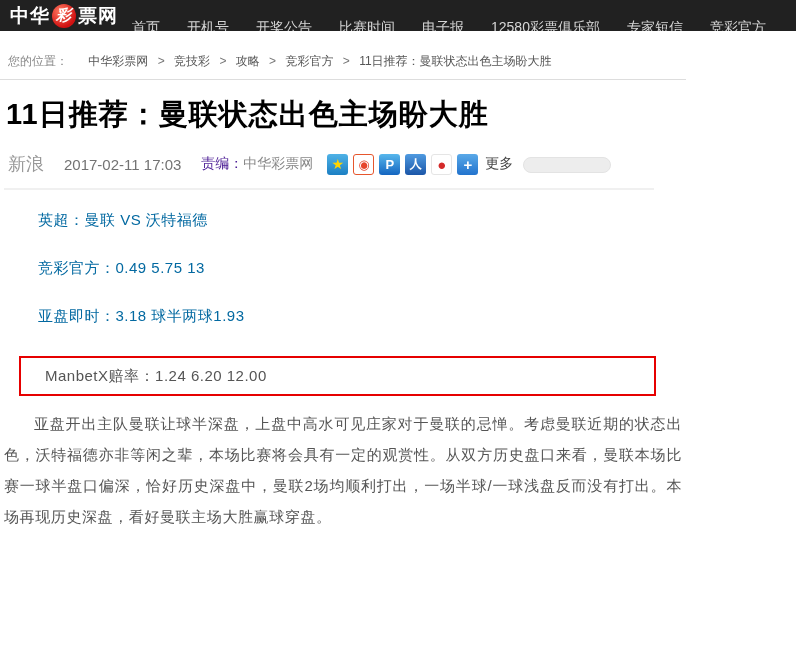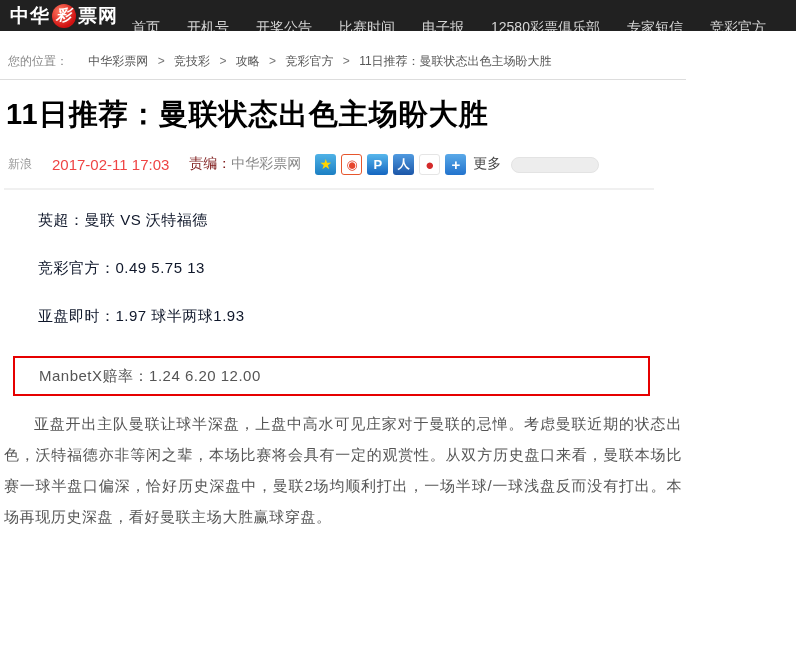--- a/index.html
+++ b/index.html
@@ -17,40 +17,40 @@
   .breadcrumb { padding:22px 0 0 8px; font-size:12px; color:#888; }
   .breadcrumb a { color:#555; text-decoration:none; cursor:pointer; }
   .crumb-sep { color:#777; margin:0 6px; }
   .crumb-prefix { margin-right:17px; }
   .crumb-current { color:#555; }
   .divider1 { width:686px; height:1px; background:#dddddd; margin-top:9px; }
 
   
   .title { margin:17px 0 0 6px; font-size:29px; line-height:34px; color:#000; font-weight:600; letter-spacing:1px; }
   .meta-row { display:flex; align-items:center; margin:22px 0 0 8px; height:22px; }
-  .meta-source { color:#999; font-size:12px; margin-right:20px; }
-  .meta-date { color:#ef4444; font-size:15px; margin-right:20px; }
-  .meta-editor-label { color:#7f1d1d; font-size:14px; }
+  .meta-source { color:#999; font-size:18px; margin-right:20px; }
+  .meta-date { color:#737373; font-size:15px; margin-right:20px; }
+  .meta-editor-label { color:#4c1d95; font-size:14px; }
   .meta-editor { color:#888; font-size:14px; margin-right:14px; }
   .share-icons { display:flex; align-items:center; }
   .sicon { width:21px; height:21px; border-radius:3px; margin-right:5px; display:flex; align-items:center; justify-content:center; font-size:13px; font-weight:bold; cursor:pointer; flex:0 0 auto; }
   .icon-qzone { background:linear-gradient(#4fb2e6,#1b7fc3); color:#ffd400; font-size:14px; }
   .icon-sina { background:#fff; border:1px solid #e6562d; color:#e6462d; font-size:13px; }
   .icon-tencent { background:linear-gradient(#57b7ec,#1465c0); color:#fff; font-size:13px; }
   .icon-renren { background:linear-gradient(#4f9ae0,#1b56a8); color:#fff; font-size:12px; }
   .icon-redc { background:#fff; border:1px solid #e5e5e5; color:#d42a2a; font-size:15px; }
   .icon-more { background:linear-gradient(#5aa9e8,#2273cd); color:#fff; font-size:15px; }
   .more-label { font-size:14px; color:#444; margin:0 10px 0 2px; cursor:pointer; }
   .count-bubble { width:88px; height:16px; background:#ededed; border:1px solid #e3e3e3; border-radius:8px; margin-top:2px; }
   .divider2 { width:650px; height:2px; background:#f0f0f0; margin:13px 0 0 4px; }
 
   
-  .info-line { margin:16px 0 32px 38px; font-size:15px; color:#0f172a; line-height:16px; letter-spacing:0.5px; }
+  .info-line { margin:16px 0 32px 38px; font-size:15px; color:#0369a1; line-height:16px; letter-spacing:0.5px; }
   .article { margin-top:22px; }
-  .highlight-box { width:637px; height:40px; margin-left:13px; border:2px solid #e60000; line-height:36px; padding-left:24px; font-size:15px; color:#555; letter-spacing:0.5px; }
+  .highlight-box { width:637px; height:40px; margin-left:19px; border:2px solid #e60000; line-height:36px; padding-left:24px; font-size:15px; color:#555; letter-spacing:0.5px; }
   .analysis { margin:12px 6px 0 4px; width:678px; font-size:15px; color:#555; line-height:31px; text-indent:2em; text-align:justify; letter-spacing:0.6px; }
 </style>
 </head>
 <body>
 
 <div class="page">
 
   <div class="navbar">
     <div class="logo">
       <span>中华</span>
@@ -98,21 +98,21 @@
       <span class="sicon icon-more">+</span>
       <span class="more-label">更多</span>
       <div class="count-bubble"></div>
     </div>
   </div>
   <div class="divider2"></div>
 
   <div class="article">
     <p class="info-line">英超：曼联 VS 沃特福德</p>
     <p class="info-line">竞彩官方：0.49 5.75 13</p>
-    <p class="info-line">亚盘即时：1.97 球半两球1.93</p>
+    <p class="info-line">亚盘即时：3.18 球半两球1.93</p>
 
     <div class="highlight-box">
       <span>ManbetX赔率：1.24 6.20 12.00</span>
     </div>
 
     <p class="analysis">亚盘开出主队曼联让球半深盘，上盘中高水可见庄家对于曼联的忌惮。考虑曼联近期的状态出色，沃特福德亦非等闲之辈，本场比赛将会具有一定的观赏性。从双方历史盘口来看，曼联本场比赛一球半盘口偏深，恰好历史深盘中，曼联2场均顺利打出，一场半球/一球浅盘反而没有打出。本场再现历史深盘，看好曼联主场大胜赢球穿盘。</p>
   </div>
 
 </div>
 

